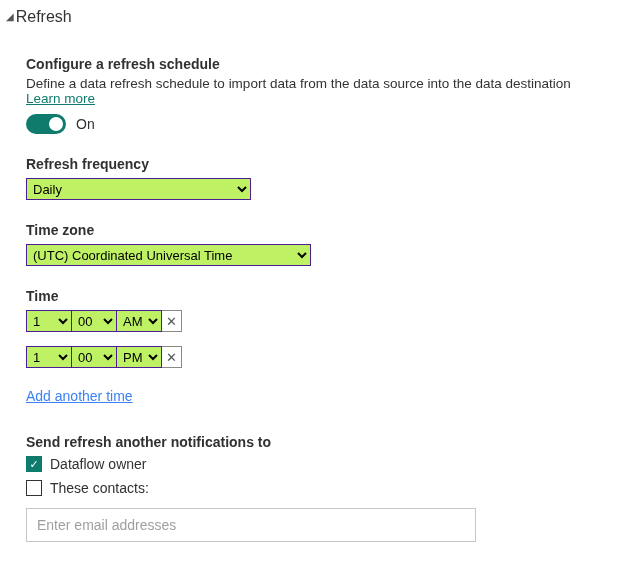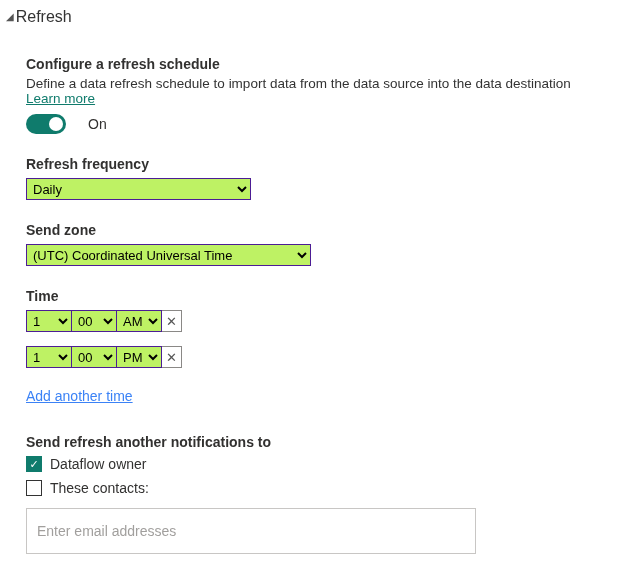--- a/index.html
+++ b/index.html
@@ -21,21 +21,21 @@
   }
   .triangle {
     font-size: 10px;
     color: #555;
     line-height: 1;
   }
   .content { padding-left: 20px; padding-right: 10px; }
   .subtitle { font-weight: 600; margin-bottom: 4px; margin-top: 30px; }
   .desc { font-size: 13.5px; color: #333; margin-bottom: 8px; }
   .link { color: #0f7b6c; text-decoration: underline; cursor: pointer; }
-  .toggle-row { display: flex; align-items: center; gap: 22px; margin-bottom: 22px; }
+  .toggle-row { display: flex; align-items: center; gap: 10px; margin-bottom: 22px; }
   .toggle {
     position: relative; width: 40px; height: 20px;
     background: #0f7b6c; border-radius: 10px; cursor: pointer;
   }
   .toggle-knob {
     position: absolute; right: 3px; top: 3px;
     width: 14px; height: 14px; background: #fff; border-radius: 50%;
   }
   .field-label { font-weight: 600; margin-bottom: 6px; margin-top: 4px; }
   select {
@@ -53,21 +53,21 @@
     font-size: 13px; color: #555; cursor: pointer; background: #fff;
   }
   .add-link { color: #3b82f6; text-decoration: underline; cursor: pointer; display: inline-block; margin-top: 6px; margin-bottom: 26px; }
   .check-row { display: flex; align-items: center; gap: 8px; margin-bottom: 8px; }
   .checkbox {
     width: 16px; height: 16px; border: 1px solid #333; background: #fff;
     display: flex; align-items: center; justify-content: center; cursor: pointer;
   }
   .checkbox.checked { background: #0f7b6c; border-color: #0f7b6c; color: #fff; font-size: 11px; line-height: 1; }
   .email-input {
-    width: 450px; height: 46px; border: 1px solid #c8c6c4; padding: 0 10px;
+    width: 450px; height: 34px; border: 1px solid #c8c6c4; padding: 0 10px;
     font-family: inherit; font-size: 14px; color: #333; margin-top: 4px; margin-bottom: 24px;
   }
   .email-input::placeholder { color: #a19f9d; }
   .btn-row { display: flex; gap: 10px; }
   .btn {
     height: 32px; padding: 0 18px; border-radius: 2px; font-family: inherit;
     font-size: 14px; font-weight: 600; cursor: pointer;
   }
   .btn-primary { background: #0f7b6c; color: #fff; border: 1px solid #0f7b6c; }
   .btn-secondary { background: #fff; color: #323130; border: 1px solid #8a8886; }
@@ -91,21 +91,21 @@
       <div class="toggle-knob"></div>
     </div>
     <span>On</span>
   </div>
 
   <div class="field-label">Refresh frequency</div>
   <select class="freq-select">
     <option>Daily</option>
   </select>
 
-  <div class="field-label">Send zone</div>
+  <div class="field-label">Time zone</div>
   <select class="tz-select">
     <option>(UTC) Coordinated Universal Time</option>
   </select>
 
   <div class="field-label">Time</div>
 
   <div class="time-row">
     <select><option>1</option></select>
     <select><option>00</option></select>
     <select><option>AM</option></select>

